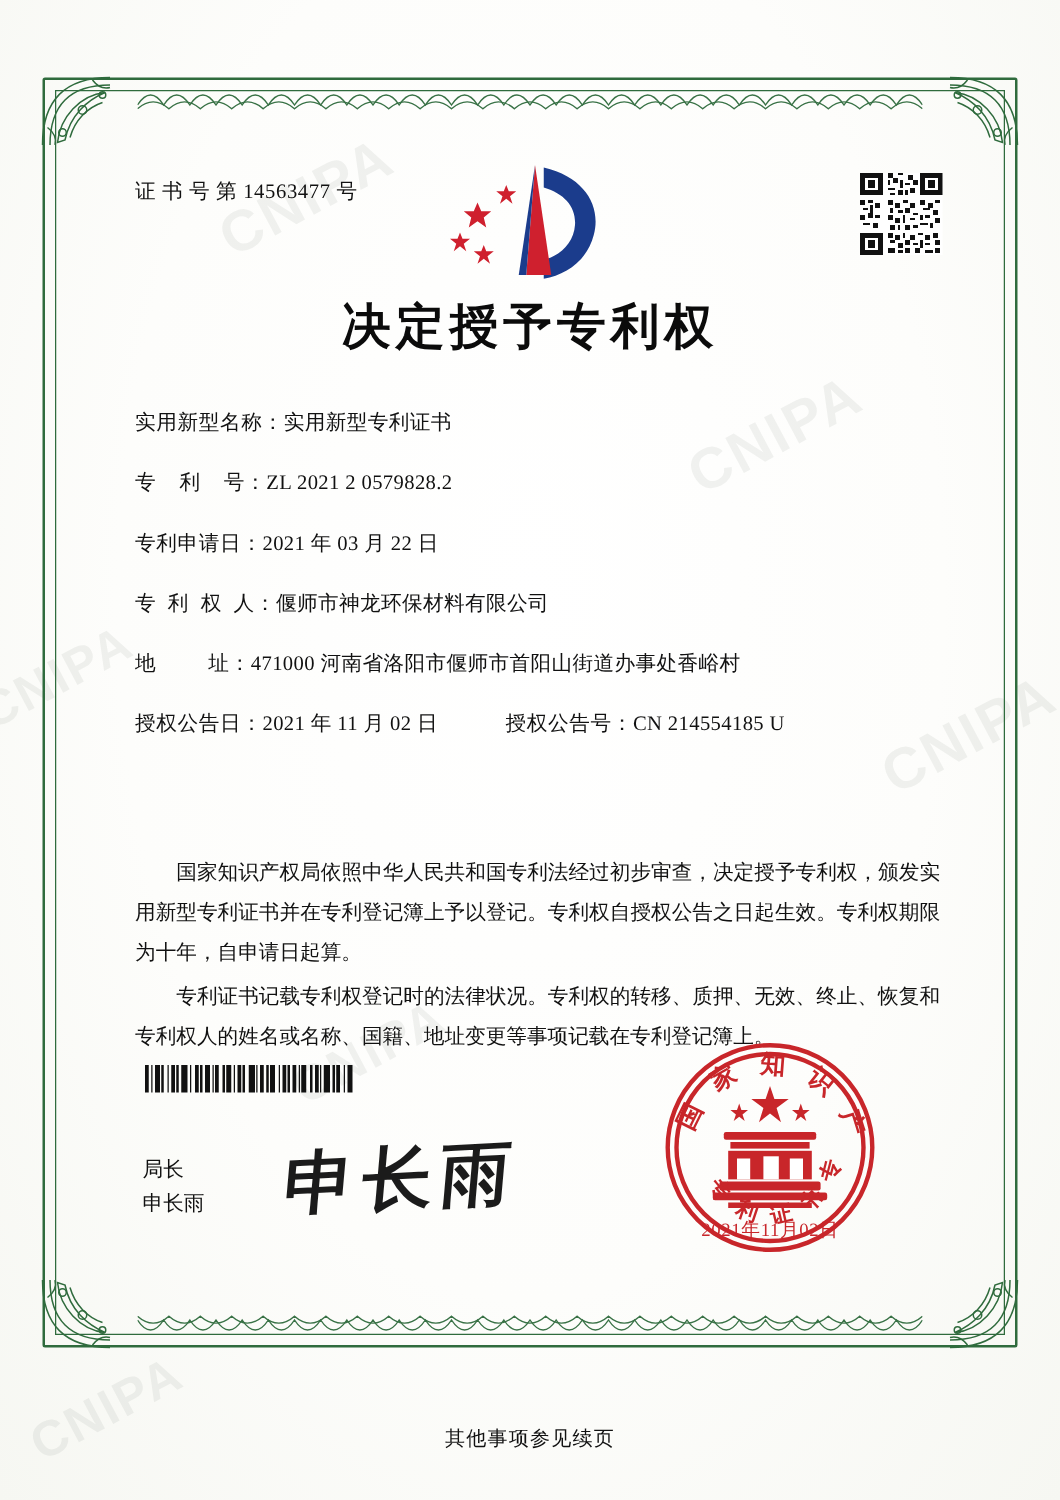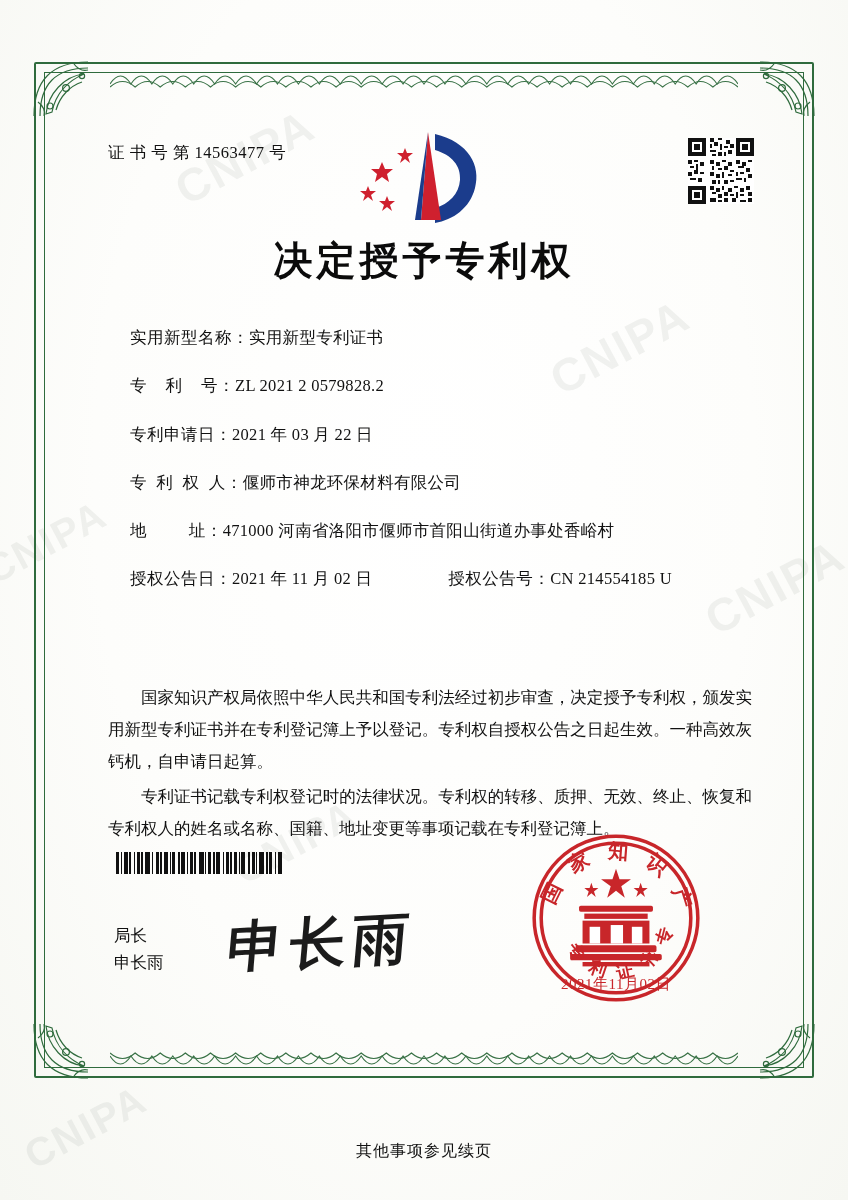--- a/index.html
+++ b/index.html
@@ -123,21 +123,20 @@
     align-items: baseline;
     font-size: 16.5px;
     color: #111;
     margin-bottom: 28.5px;
     line-height: 1.2;
   }
   .flabel {
     flex: 0 0 auto;
     white-space: pre;
     letter-spacing: .5px;
-    margin-left: 22px;
   }
   .fvalue {
     flex: 1 1 auto;
     letter-spacing: .3px;
   }
   .frow.dual .fvalue { flex: 0 0 auto; }
   .frow.dual .gap { width: 54px; flex: 0 0 auto; }
 
   .paras {
     position: absolute;
@@ -402,21 +401,21 @@
       <div class="frow dual">
         <span class="flabel">授权公告日：</span>
         <span class="fvalue">2021 年 11 月 02 日</span>
         <span class="gap"></span>
         <span class="flabel">授权公告号：</span>
         <span class="fvalue">CN 214554185 U</span>
       </div>
     </div>
 
     <div class="paras">
-      <p>国家知识产权局依照中华人民共和国专利法经过初步审查，决定授予专利权，颁发实用新型专利证书并在专利登记簿上予以登记。专利权自授权公告之日起生效。一种高效灰钙机，自申请日起算。</p>
+      <p>国家知识产权局依照中华人民共和国专利法经过初步审查，决定授予专利权，颁发实用新型专利证书并在专利登记簿上予以登记。专利权自授权公告之日起生效。专利权期限为十年，自申请日起算。</p>
       <p>专利证书记载专利权登记时的法律状况。专利权的转移、质押、无效、终止、恢复和专利权人的姓名或名称、国籍、地址变更等事项记载在专利登记簿上。</p>
     </div>
 
     <div class="barcode">
       <i style="width:3px"></i>
         <i style="width:2px;background:transparent"></i>
       <i style="width:1px"></i>
         <i style="width:2px;background:transparent"></i>
       <i style="width:4px"></i>
         <i style="width:1px;background:transparent"></i>

